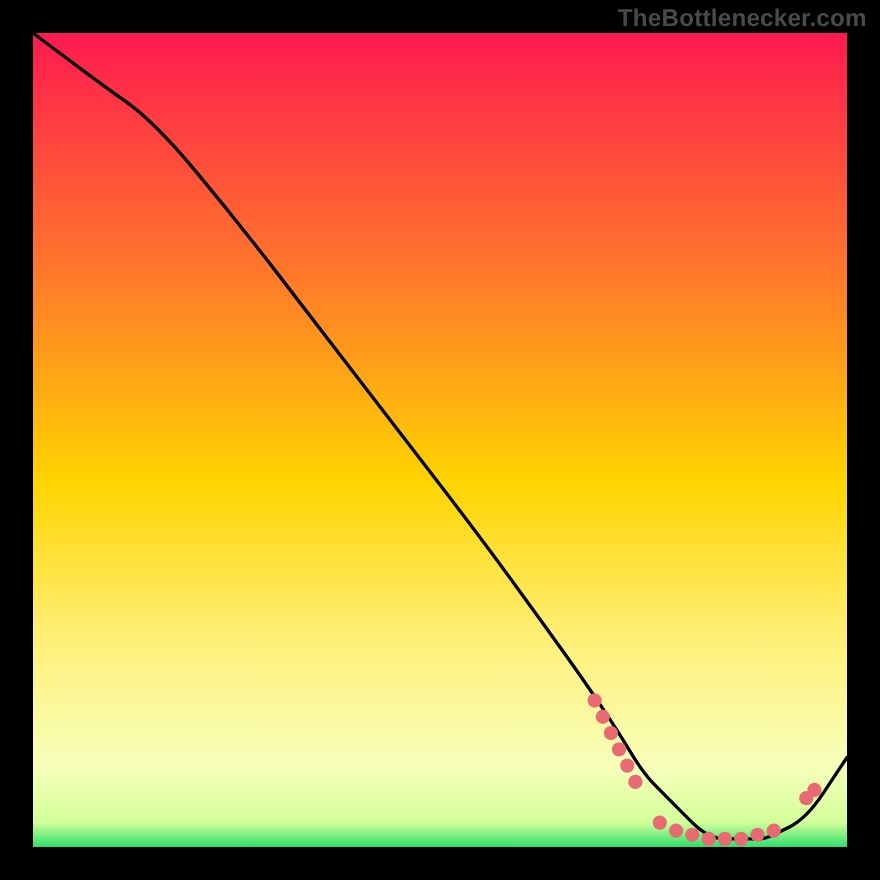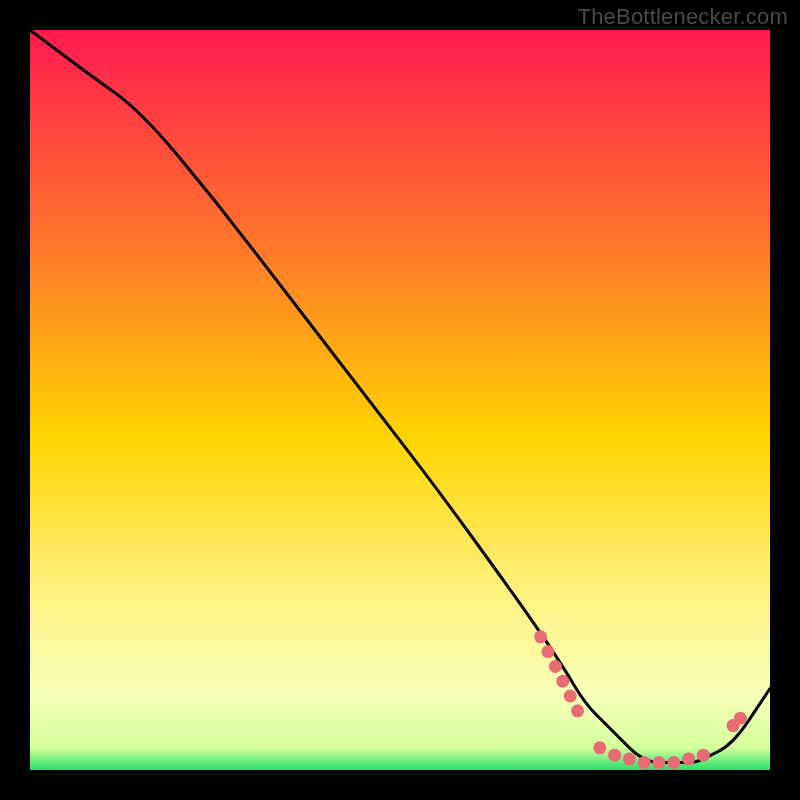--- a/index.html
+++ b/index.html
@@ -15,21 +15,21 @@
     position: relative;
     width: 800px;
     height: 800px;
     background: #000;
   }
   .watermark {
     position: absolute;
     top: 4px;
     right: 12px;
     font-size: 22px;
-    font-weight: 400;
+    font-weight: 700;
     color: #4a4a4a;
     letter-spacing: 0.2px;
     z-index: 5;
   }
   .plot-area {
     position: absolute;
     left: 30px;
     top: 30px;
     width: 740px;
     height: 740px;

